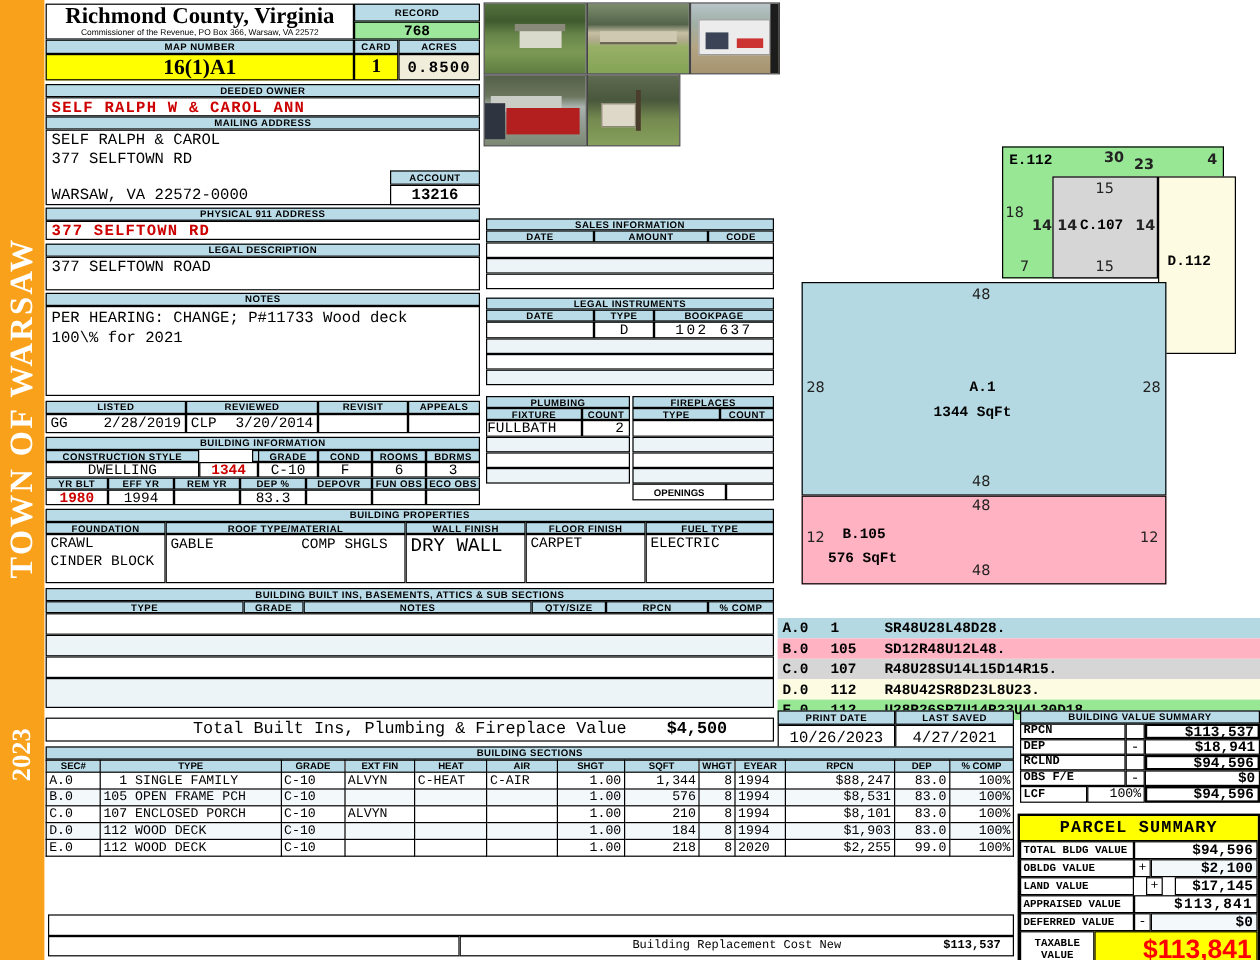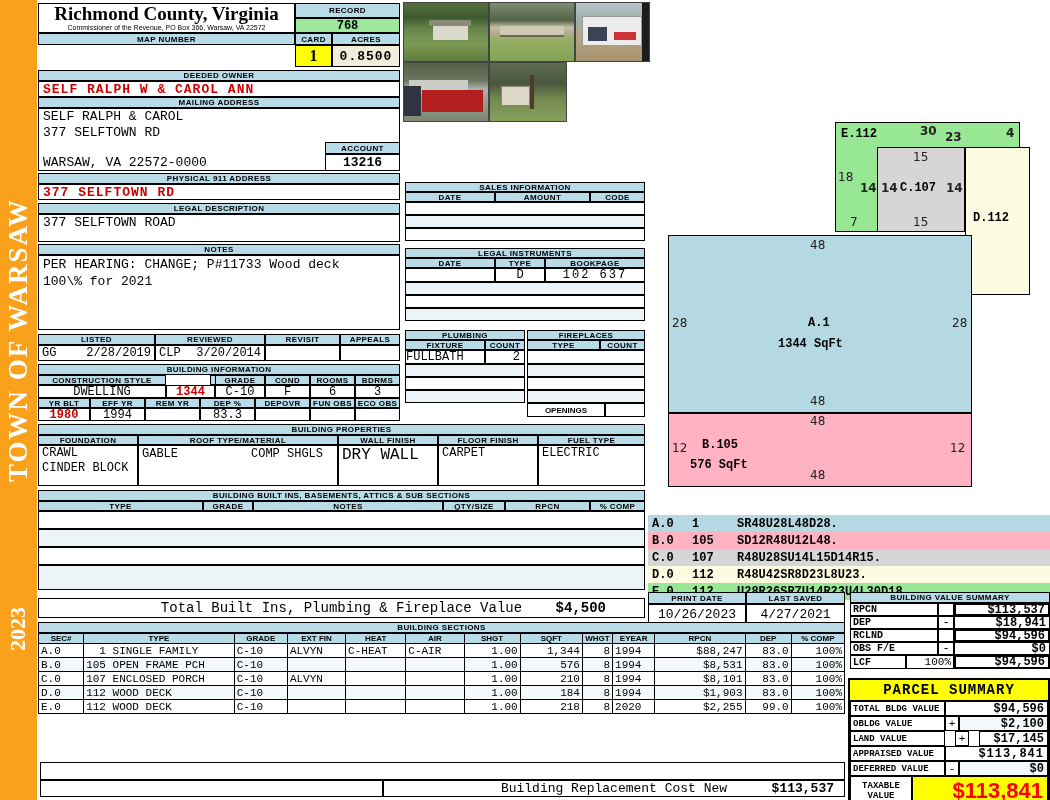--- a/index.html
+++ b/index.html
@@ -36,20 +36,21 @@
 
   <div class="a box" style="left:38px;top:3px;width:257px;height:30px;text-align:center;">
     <div style="font:bold 19px 'Liberation Serif',serif;line-height:20px;">Richmond County, Virginia</div>
     <div style="font:7px 'Liberation Sans',sans-serif;line-height:8px;">Commissioner of the Revenue, PO Box 366, Warsaw, VA 22572</div>
   </div>
   <div class="a hbar" style="left:295px;top:3px;width:105px;height:15px;">RECORD</div>
   <div class="a cell cntr" style="left:295px;top:18px;width:105px;height:15px;background:#9ce79c;font:bold 12px 'Liberation Mono',monospace;">768</div>
   <div class="a hbar" style="left:38px;top:33px;width:257px;height:12px;">MAP NUMBER</div>
   <div class="a hbar" style="left:295px;top:33px;width:37px;height:12px;">CARD</div>
   <div class="a hbar" style="left:332px;top:33px;width:68px;height:12px;">ACRES</div>
+  <div class="a cell cntr" style="left:38px;top:45px;width:257px;height:22px;background:#ffff00;font:bold 18px 'Liberation Serif',serif;">16(1)A1</div>
   <div class="a cell cntr" style="left:295px;top:45px;width:37px;height:22px;background:#ffff00;font:bold 16px 'Liberation Serif',serif;">1</div>
   <div class="a cell cntr" style="left:332px;top:45px;width:68px;height:22px;background:#f0eddb;font:bold 13px 'Liberation Mono',monospace;letter-spacing:1px;">0.8500</div>
 
   <div class="a cell" style="left:38px;top:81px;width:362px;height:16px;padding-left:4px;">
     <span class="red" style="font-size:13px;letter-spacing:1px;">SELF RALPH W &amp; CAROL ANN</span>
   </div>
   <div class="a hbar" style="left:38px;top:70px;width:362px;height:11px;">DEEDED OWNER</div>
   <div class="a hbar" style="left:38px;top:97px;width:362px;height:11px;">MAILING ADDRESS</div>
   <div class="a box" style="left:38px;top:108px;width:362px;height:63px;font-size:13px;">
     <div style="padding-left:4px;line-height:16px;">SELF RALPH &amp; CAROL</div>
@@ -449,18 +450,18 @@
       <span class="cell rt" style="flex:1;font-size:12px;font-weight:bold;padding-right:3px;background:#f3f8fb;">$0</span>
     </div>
     <div style="display:flex;height:30px;">
       <span class="cell cntr" style="flex:0 0 62px;font:bold 9px 'Liberation Mono',monospace;text-align:center;white-space:pre-line;">TAXABLE VALUE</span>
       <span class="cell rt" style="flex:1;background:#ffff00;color:#ff0000;font:bold 22px 'Liberation Sans',sans-serif;padding-right:4px;">$113,841</span>
     </div>
   </div>
 
   <div class="a" style="left:40px;top:762px;width:805px;height:18px;border:1px solid #000;background:#fff;"></div>
   <div class="a" style="left:40px;top:780px;width:343px;height:17px;border:1px solid #000;background:#fff;"></div>
-  <div class="a" style="left:383px;top:780px;width:462px;height:17px;border:1px solid #000;background:#fff;display:flex;align-items:center;justify-content:center;font-size:13px;">
+  <div class="a" style="left:383px;top:780px;width:462px;height:17px;border:1px solid #000;background:#fff;display:flex;align-items:center;justify-content:center;font-size:10px;">
     <span>Building Replacement Cost New</span>
     <span style="font-weight:bold;position:absolute;right:10px;">$113,537</span>
   </div>
 
 </div>
 
 </body></html>

